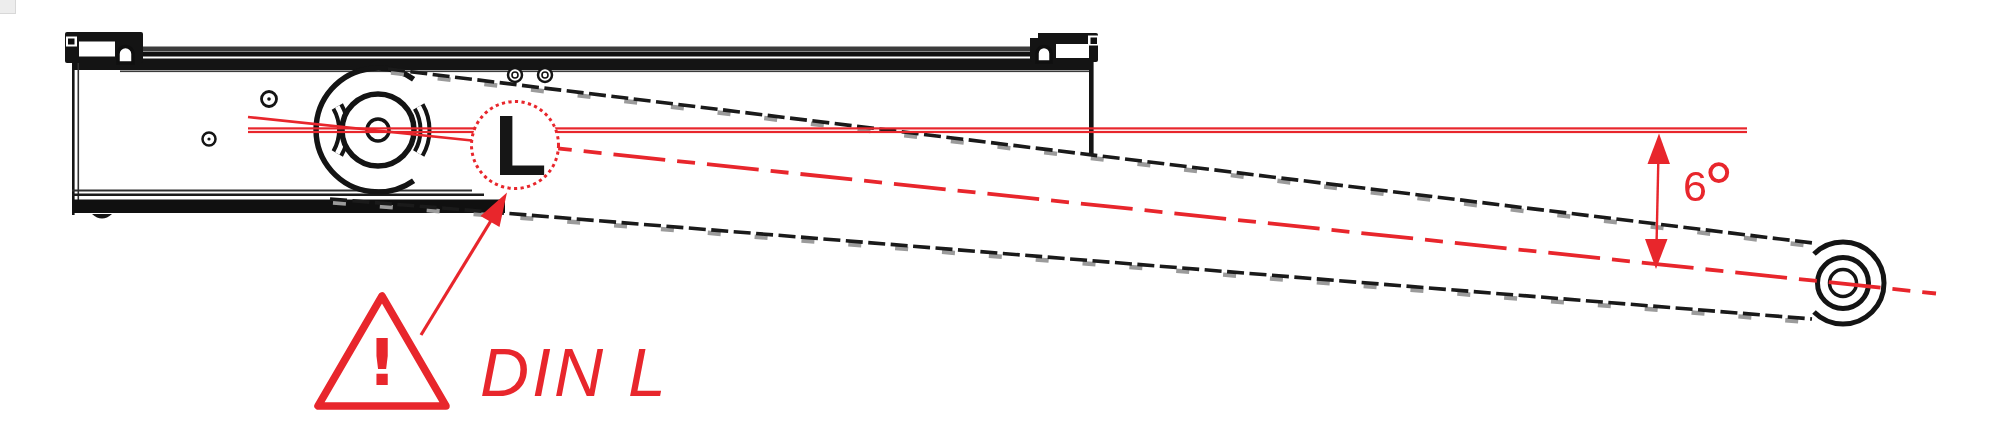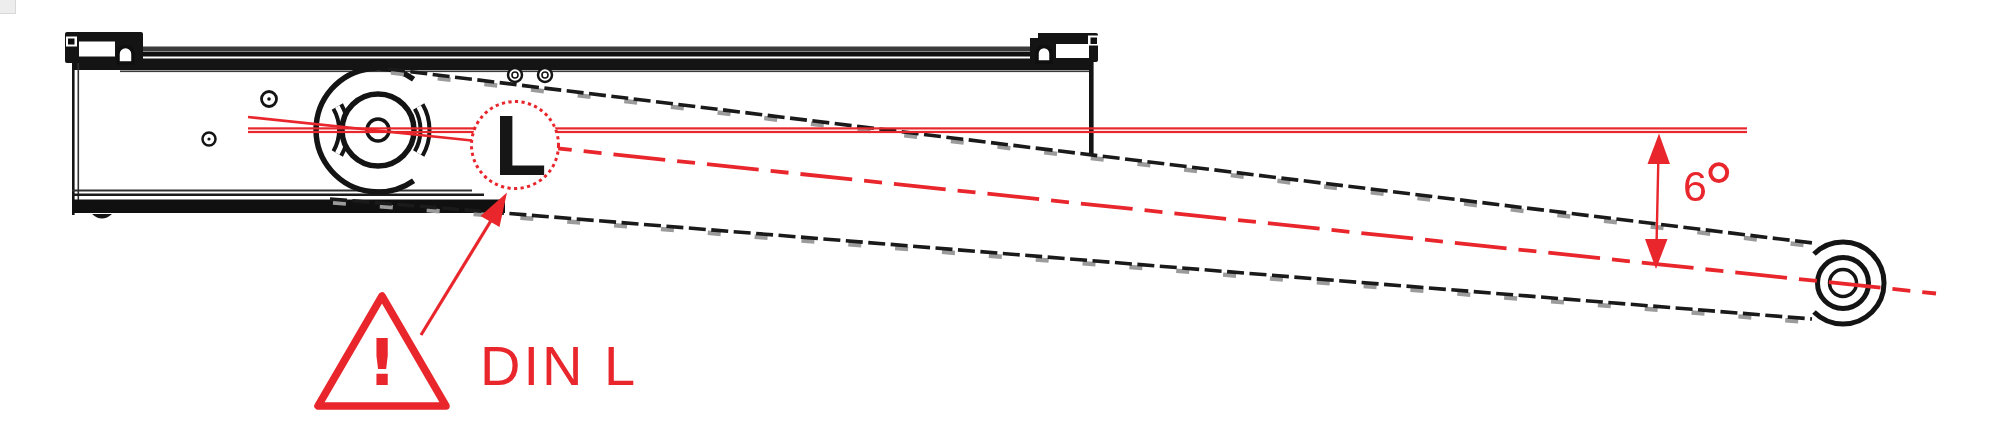--- a/index.html
+++ b/index.html
@@ -15,22 +15,22 @@
     padding-left:9px;box-sizing:border-box;
     font-size:86px;font-weight:700;color:#161616;
   }
   .lbl-angle-six{left:1683px;top:165px;font-size:43px;color:#e8262c;}
   .lbl-angle-deg{left:1704px;top:152px;font-size:74px;color:#e8262c;}
   .lbl-exclaim{
     left:352px;top:331px;width:60px;text-align:center;
     font-family:"DejaVu Sans",sans-serif;font-size:64px;font-weight:700;color:#e8262c;
   }
   .lbl-din{
-    left:480px;top:338px;font-size:56px;font-weight:400;
-    letter-spacing:3px;color:#e8262c;
+    left:480px;top:338px;font-size:68px;font-weight:400;
+    letter-spacing:3px;color:#e8262c;font-style:italic;
   }
   .corner-artifact{
     position:absolute;left:0;top:0;width:15px;height:13px;
     background:#ededed;border-right:1px solid #d8d8d8;border-bottom:1px solid #d8d8d8;
   }
 </style>
 </head>
 <body>
 
 <div class="stage">

